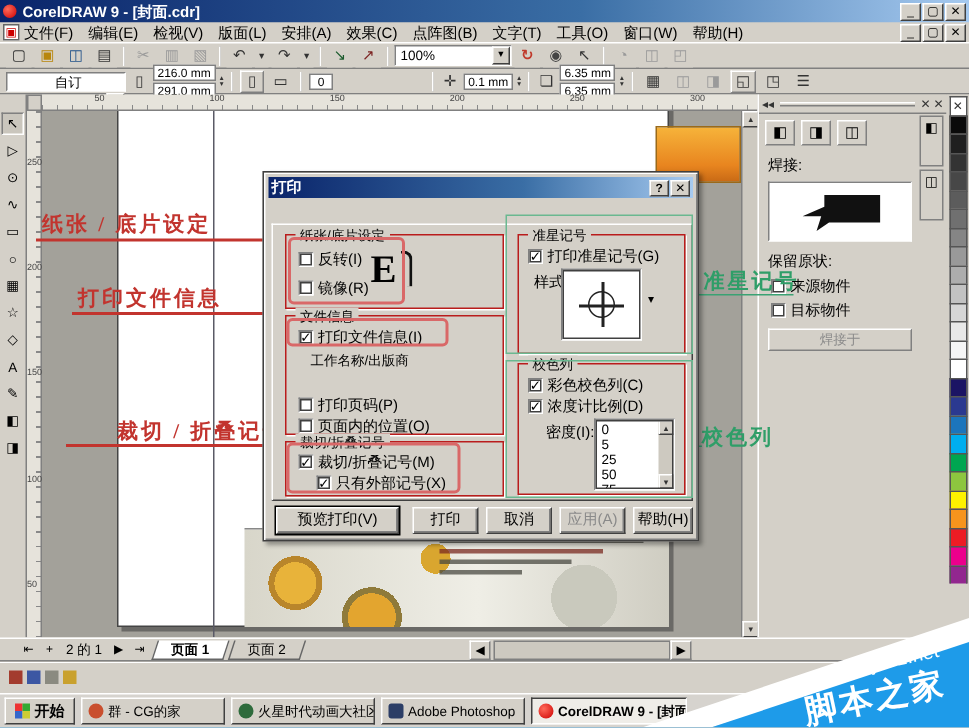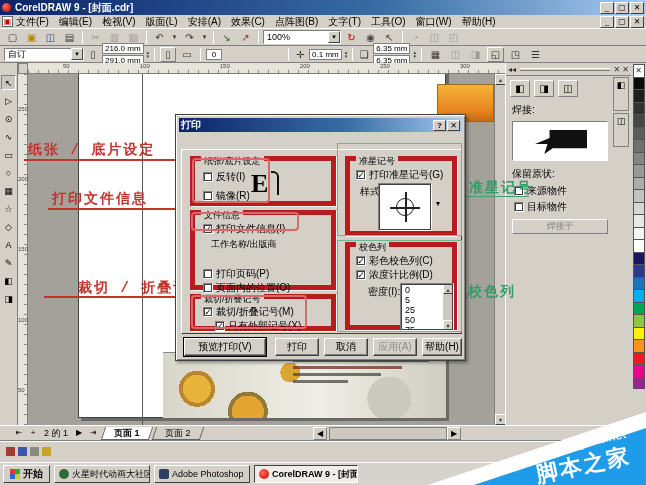--- a/index.html
+++ b/index.html
@@ -88,41 +88,41 @@
 
   
   .dialog { left:175px; top:114px; width:291px; height:247px; background:#d4d0c8; border:1px solid #404040; box-shadow:inset 1px 1px 0 #fff, inset -1px -1px 0 #808080, 2px 2px 3px rgba(0,0,0,.35); z-index:10; }
   .dlg-title { position:absolute; left:3px; top:3px; right:3px; height:14px; background:linear-gradient(90deg,#0a246a,#3a6ea5 60%,#a6caf0); color:#fff; font-weight:bold; font-size:10px; display:flex; align-items:center; padding:0 2px; }
   .dlg-title .winbtns .wbtn { width:13px; height:11px; }
   .tabs { position:absolute; left:5px; top:20px; right:5px; height:15px; display:flex; align-items:flex-end; }
   .tab { height:13px; padding:0 5px; border:1px solid #808080; border-bottom:none; border-top-color:#fff; border-left-color:#fff; background:#d4d0c8; font-size:9px; display:flex; align-items:center; gap:2px; white-space:nowrap; }
   .tab.active { height:15px; font-weight:bold; position:relative; z-index:2; }
   .infodot { width:9px; height:9px; border-radius:50%; background:#1c75bc; color:#fff; font-size:7px; font-weight:bold; text-align:center; line-height:9px; }
   .tabpage { position:absolute; left:5px; top:34px; width:281px; height:185px; border:1px solid; border-color:#fff #404040 #404040 #fff; background:#d4d0c8; }
-  .group { position:absolute; border:5px solid #b91c1c; box-shadow:1px 1px 0 #fff; }
+  .group { position:absolute; border:1px solid #b91c1c; box-shadow:1px 1px 0 #fff; }
   .grouplabel { position:absolute; top:-6px; left:6px; background:#d4d0c8; padding:0 3px; font-size:9px; white-space:nowrap; }
   .dlg-input { position:absolute; height:14px; background:#fff; border:1px solid; border-color:#808080 #fff #fff #808080; outline:1px solid #404040; outline-offset:-2px; font-size:8px; padding:0 2px; font-family:"Liberation Sans",sans-serif; }
   .dlgbtn { position:absolute; height:18px; background:#d4d0c8; border:1px solid; border-color:#fff #404040 #404040 #fff; box-shadow:inset -1px -1px 0 #808080; font-size:10px; text-align:center; line-height:16px; }
   .dlgbtn.def { outline:1px solid #000; }
   .dlgbtn.dis { color:#8a8a8a; }
   .eletter { position:absolute; font-size:26px; font-weight:bold; font-family:"Liberation Serif",serif; }
   .ecurl { position:absolute; width:8px; height:24px; border-right:2px solid #111; border-top:2px solid #111; border-top-right-radius:6px; }
   .regprev { position:absolute; background:#fff; border:1px solid; border-color:#808080 #fff #fff #808080; outline:1px solid #404040; outline-offset:-2px; }
   .regmark { position:absolute; left:50%; top:50%; width:18px; height:18px; margin:-9px 0 0 -9px; border:1.5px solid #222; border-radius:50%; }
   .regmark::before { content:""; position:absolute; left:-7px; right:-7px; top:50%; height:1.5px; background:#222; }
   .regmark::after { content:""; position:absolute; top:-7px; bottom:-7px; left:50%; width:1.5px; background:#222; }
   .listbox { position:absolute; background:#fff; border:1px solid; border-color:#808080 #fff #fff #808080; outline:1px solid #404040; outline-offset:-2px; font-size:9px; overflow:hidden; display:flex; }
   .listitems { flex:1; padding:1px 0 0 4px; }
   .listitems div { height:10px; line-height:10px; }
   .lbscroll { width:10px; background:#cdc9c0; display:flex; flex-direction:column; justify-content:space-between; }
   .lbscroll .sbtn { width:10px; height:10px; }
 
   
   .ann { z-index:20; pointer-events:none; }
-  .red-text { position:absolute; color:#c2342e; font-weight:bold; font-size:14px; letter-spacing:2px; white-space:nowrap; font-family:Liberation Mono, monospace; }
+  .red-text { position:absolute; color:#c2342e; font-weight:bold; font-size:14px; letter-spacing:2px; white-space:nowrap; font-family:Liberation Serif, serif; }
   .green-text { position:absolute; color:#2f9e68; font-weight:bold; font-size:14px; letter-spacing:2px; white-space:nowrap; font-family:"Liberation Serif",serif; }
   .red-line { position:absolute; height:2px; background:#c2342e; }
   .green-line { position:absolute; height:1px; background:#3aa273; }
   .red-box { position:absolute; border:2px solid #d96868; border-radius:4px; z-index:21; }
   .green-box { position:absolute; border:1px solid #6ab890; z-index:21; }
 
   
   .pagenav { left:0; top:425px; width:646px; height:15px; background:#d4d0c8; border-top:1px solid #fff; display:flex; align-items:center; font-size:9px; }
   .navbtn { width:14px; height:13px; text-align:center; line-height:12px; font-size:8px; background:#d4d0c8; }
   .ptab { height:13px; padding:0 10px; border:1px solid #666; border-top:none; transform:skewX(-18deg); display:flex; align-items:center; background:#d4d0c8; margin-left:3px; }
@@ -209,21 +209,21 @@
     <span class="tbtn" style="color:#c0392b;font-weight:bold;">↻</span>
     <span class="tbtn" style="color:#444;">◉</span>
     <span class="tbtn">↖</span>
     <span class="tsep"></span>
     <span class="tbtn dis">◔</span>
     <span class="tbtn dis">◫</span>
     <span class="tbtn dis">◰</span>
   </div>
 
   <div class="abs propbar">
-    <span class="combo" style="width:80px;height:13px;">
+    <span class="combo" style="width:80px;height:13px;flex-direction:column;">
       <span>自订</span>
       <span class="arrow">▾</span>
     </span>
     <span class="tbtn" style="width:12px;">▯</span>
     <span style="display:flex;flex-direction:column;gap:1px;">
       <span class="numfield">216.0 mm</span>
       <span class="numfield">291.0 mm</span>
     </span>
     <span class="spin">
         <span>▴</span>
@@ -530,20 +530,24 @@
     <span class="startbtn">
       <span class="winlogo">
         <i style="background:#e33;"></i>
           <i style="background:#3a3;"></i>
           <i style="background:#36c;"></i>
           <i style="background:#cc3;"></i>
       </span>
       <span>开始</span>
     </span>
     <span class="task">
+      <span class="ticon" style="background:#c94f2e;border-radius:50%;"></span>
+      <span>群 - CG的家</span>
+    </span>
+    <span class="task">
       <span class="ticon" style="background:#2e6b3c;border-radius:50%;"></span>
       <span>火星时代动画大社区 - ...</span>
     </span>
     <span class="task">
       <span class="ticon" style="background:#2c3e66;"></span>
       <span>Adobe Photoshop</span>
     </span>
     <span class="task active" style="flex:0 0 104px;">
       <span class="ticon" style="background:radial-gradient(circle at 35% 35%,#ff6a5a,#c00);border-radius:50%;"></span>
       <span>CorelDRAW 9 - [封面.cdr]</span>

